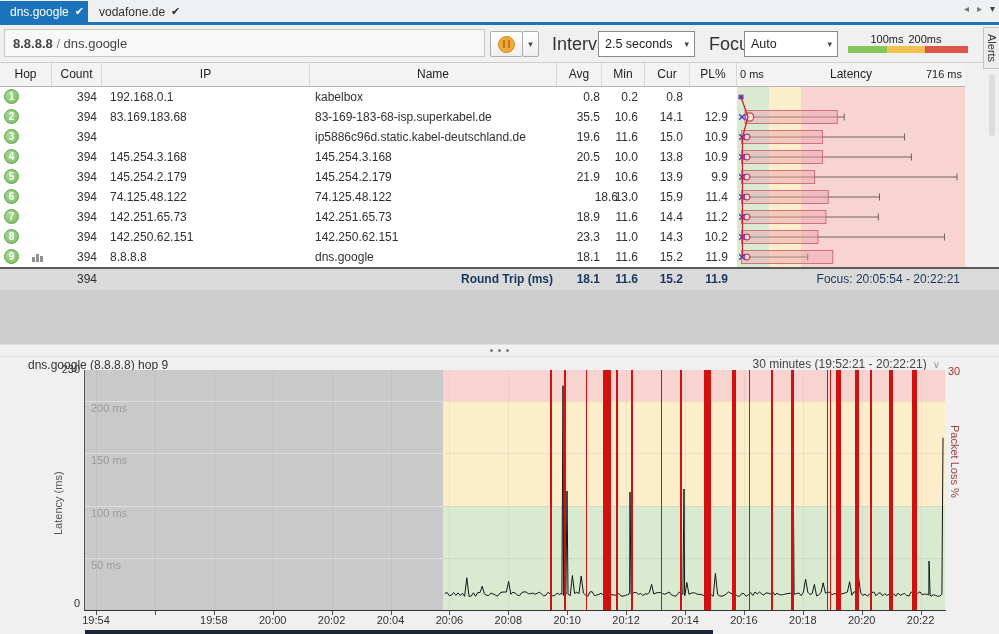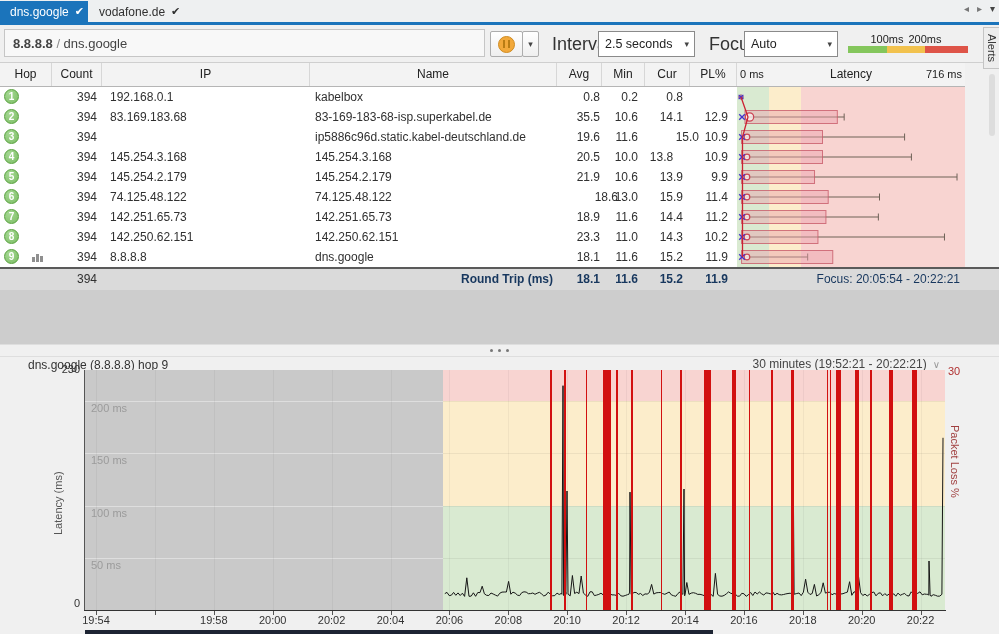--- a/index.html
+++ b/index.html
@@ -165,31 +165,31 @@
         <div class="cell r" style="left: 600px; width: 38px;">10.6</div>
         <div class="cell r" style="left: 640px; width: 43px;">14.1</div>
         <div class="cell r" style="left: 683px; width: 45px;">12.9</div>
       </div>
       <div class="t-row" style="top: 40px;">
         <div class="hop-badge">3</div>
         <div class="cell r" style="left: 52px; width: 45px;">394</div>
         <div class="cell" style="left: 315px; width: 235px;">ip5886c96d.static.kabel-deutschland.de</div>
         <div class="cell r" style="left: 557px; width: 43px;">19.6</div>
         <div class="cell r" style="left: 600px; width: 38px;">11.6</div>
-        <div class="cell r" style="left: 656px; width: 43px;">15.0</div>
+        <div class="cell r" style="left: 640px; width: 43px;">15.0</div>
         <div class="cell r" style="left: 683px; width: 45px;">10.9</div>
       </div>
       <div class="t-row" style="top: 60px;">
         <div class="hop-badge">4</div>
         <div class="cell r" style="left: 52px; width: 45px;">394</div>
         <div class="cell" style="left: 110px; width: 195px;">145.254.3.168</div>
         <div class="cell" style="left: 315px; width: 235px;">145.254.3.168</div>
         <div class="cell r" style="left: 557px; width: 43px;">20.5</div>
         <div class="cell r" style="left: 600px; width: 38px;">10.0</div>
-        <div class="cell r" style="left: 640px; width: 43px; text-align: center;">13.8</div>
+        <div class="cell r" style="left: 640px; width: 43px;">13.8</div>
         <div class="cell r" style="left: 683px; width: 45px;">10.9</div>
       </div>
       <div class="t-row" style="top: 80px;">
         <div class="hop-badge">5</div>
         <div class="cell r" style="left: 52px; width: 45px;">394</div>
         <div class="cell" style="left: 110px; width: 195px;">145.254.2.179</div>
         <div class="cell" style="left: 315px; width: 235px;">145.254.2.179</div>
         <div class="cell r" style="left: 557px; width: 43px;">21.9</div>
         <div class="cell r" style="left: 600px; width: 38px;">10.6</div>
         <div class="cell r" style="left: 640px; width: 43px;">13.9</div>

